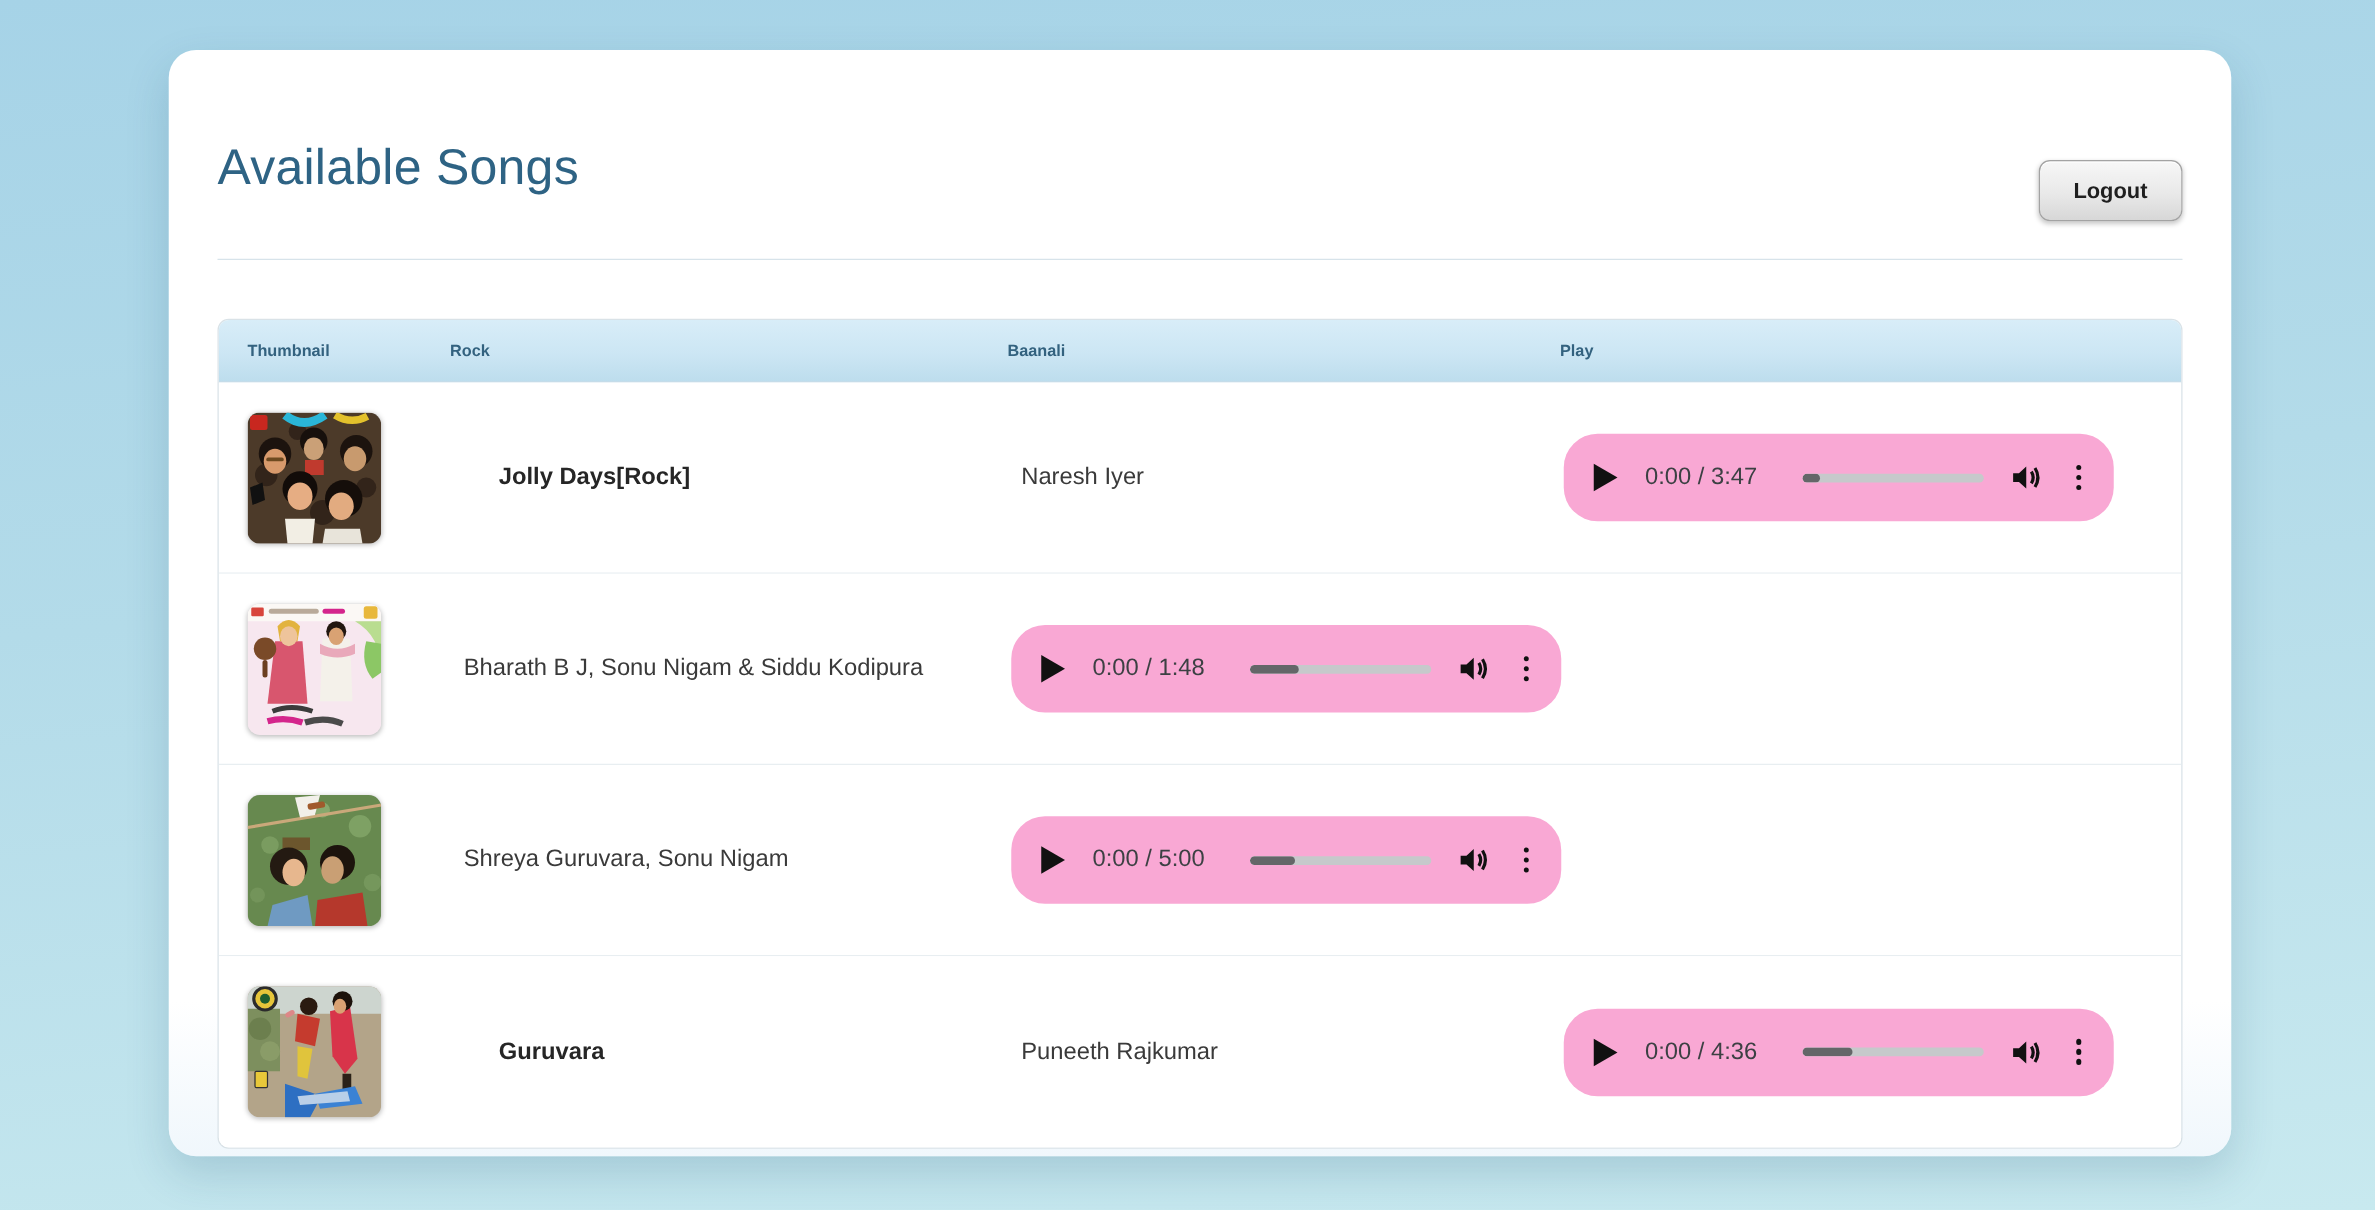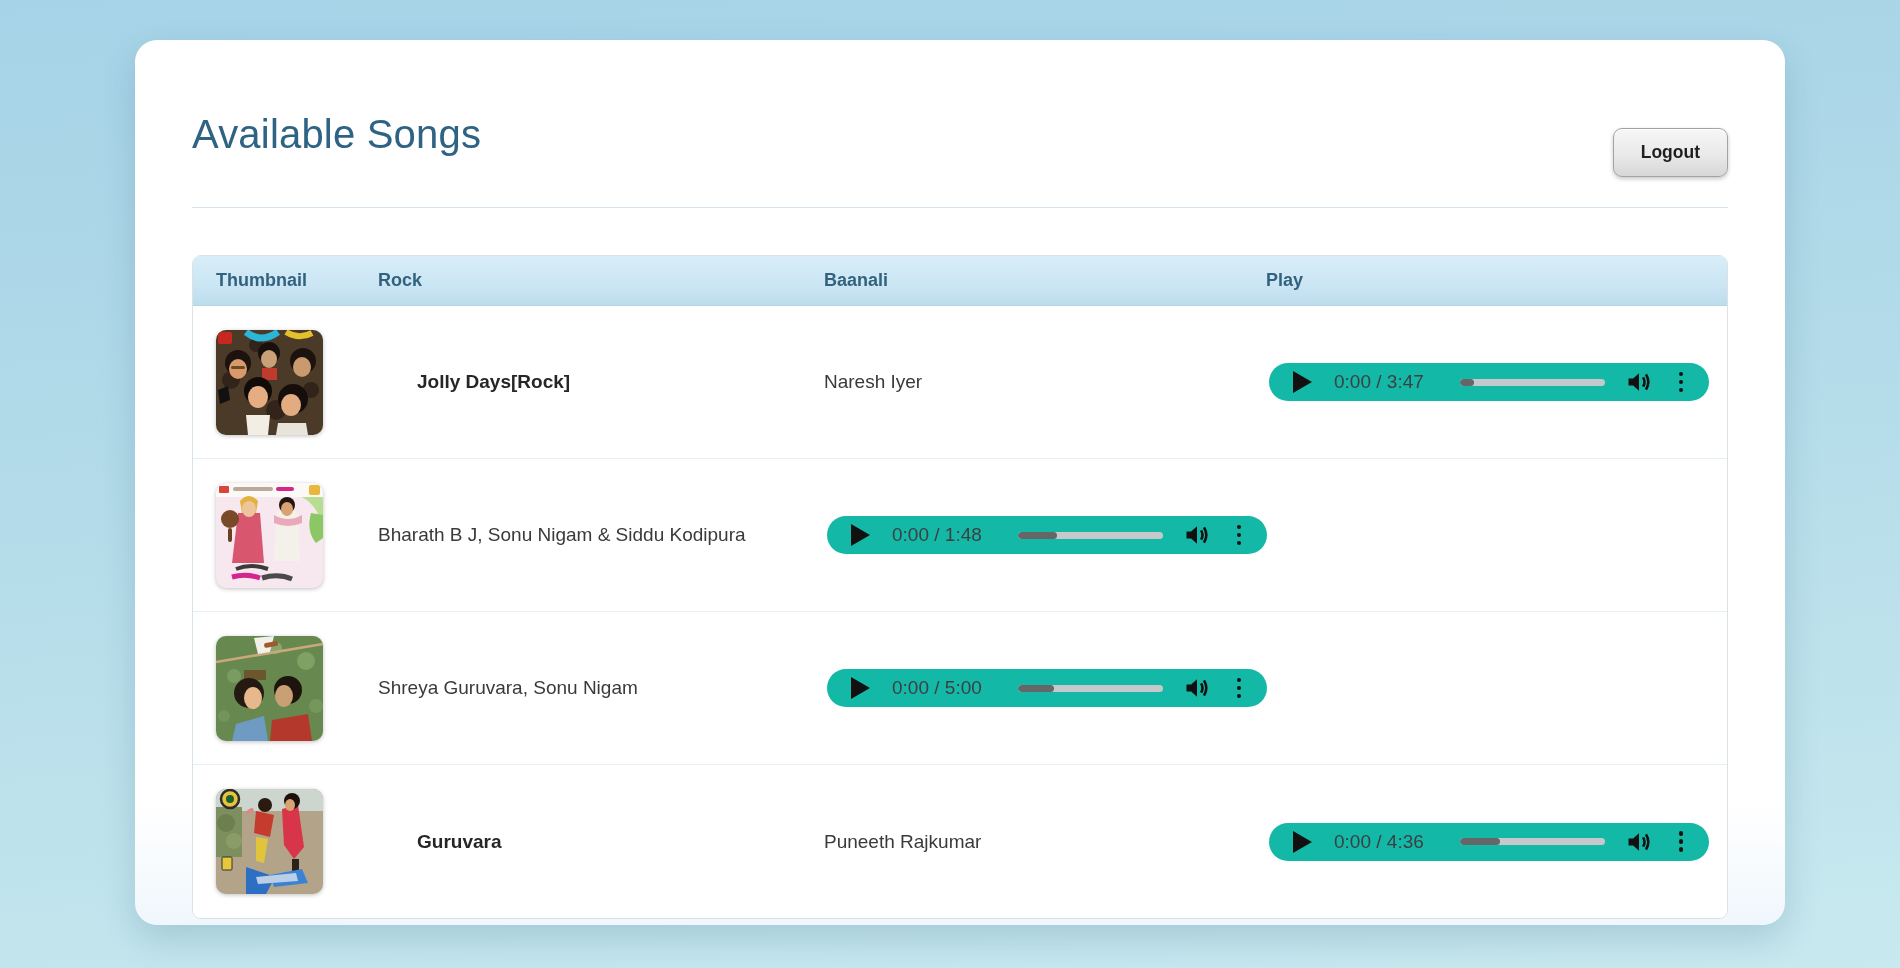--- a/index.html
+++ b/index.html
@@ -7,21 +7,21 @@
   .page {
     width:1900px; height:968px;
     background: linear-gradient(175deg, #a6d3e7 0%, #b3dbe9 45%, #c8e9ef 100%);
     position:relative; overflow:hidden;
   }
   .card {
     position:absolute; left:135px; top:40px; width:1650px; height:885px;
     background: linear-gradient(180deg, #ffffff 0%, #ffffff 86%, #f0f7fc 100%);
     border-radius:22px;
     box-shadow: 0 14px 34px rgba(25,80,110,0.18);
-    padding:0 57px;
+    padding:0 39px;
   }
   .card-head {
     display:flex; align-items:center; justify-content:space-between;
     padding-top:52px;
   }
   .page-title {
     font-size:40px; font-weight:400; color:#2e6384; letter-spacing:0.2px;
   }
   .logout-btn {
     font-family:"Liberation Sans", sans-serif;
@@ -40,37 +40,37 @@
     border:1px solid #d9e2e7; border-radius:9px;
     overflow:hidden; background:#ffffff;
   }
   .thead {
     display:grid; grid-template-columns:185px 446px 442px 1fr;
     align-items:center; height:50px;
     background: linear-gradient(180deg, #d8edf8 0%, #cce6f4 55%, #bddded 100%);
     border-bottom:1px solid #b8d4e4;
   }
   .th {
-    font-size:18px; font-weight:600; color:#33627f;
+    font-size:13px; font-weight:600; color:#33627f;
   }
   .th.first, .td-thumb { margin-left:23px; }
   .trow {
     display:grid; grid-template-columns:185px 446px 442px 1fr;
     align-items:center; height:153px;
     border-bottom:1px solid #e8eef1; background:#ffffff;
   }
   .trow:last-child { border-bottom:none; }
   .td-thumb { width:107px; height:105px; border-radius:10px; overflow:hidden;
     box-shadow:0 1px 4px rgba(0,0,0,0.25); background:#ddd; }
   .td-thumb svg { display:block; width:107px; height:105px; }
   .song-title { font-size:19px; font-weight:700; color:#262626;margin-left:39px; }
-  .song-artist { font-size:19px; font-weight:400; color:#3a3a3a; }
+  .song-artist { font-size:19px; font-weight:400; color:#3a3a3a;margin-left:11px; }
   .audio-player {
-    width:440px; height:38px; margin-left:3px;
-    background:#14b8a6; border-radius:27px;
+    width:440px; height:70px; margin-left:3px;
+    background:#f9a8d4; border-radius:27px;
     display:flex; align-items:center; padding:0 24px;
   }
   .play-btn {
     width:0; height:0; cursor:pointer;
     border-left:19px solid #111111;
     border-top:11.5px solid transparent;
     border-bottom:11.5px solid transparent;
     margin-right:22px; flex:none;
   }
   .time-display {

